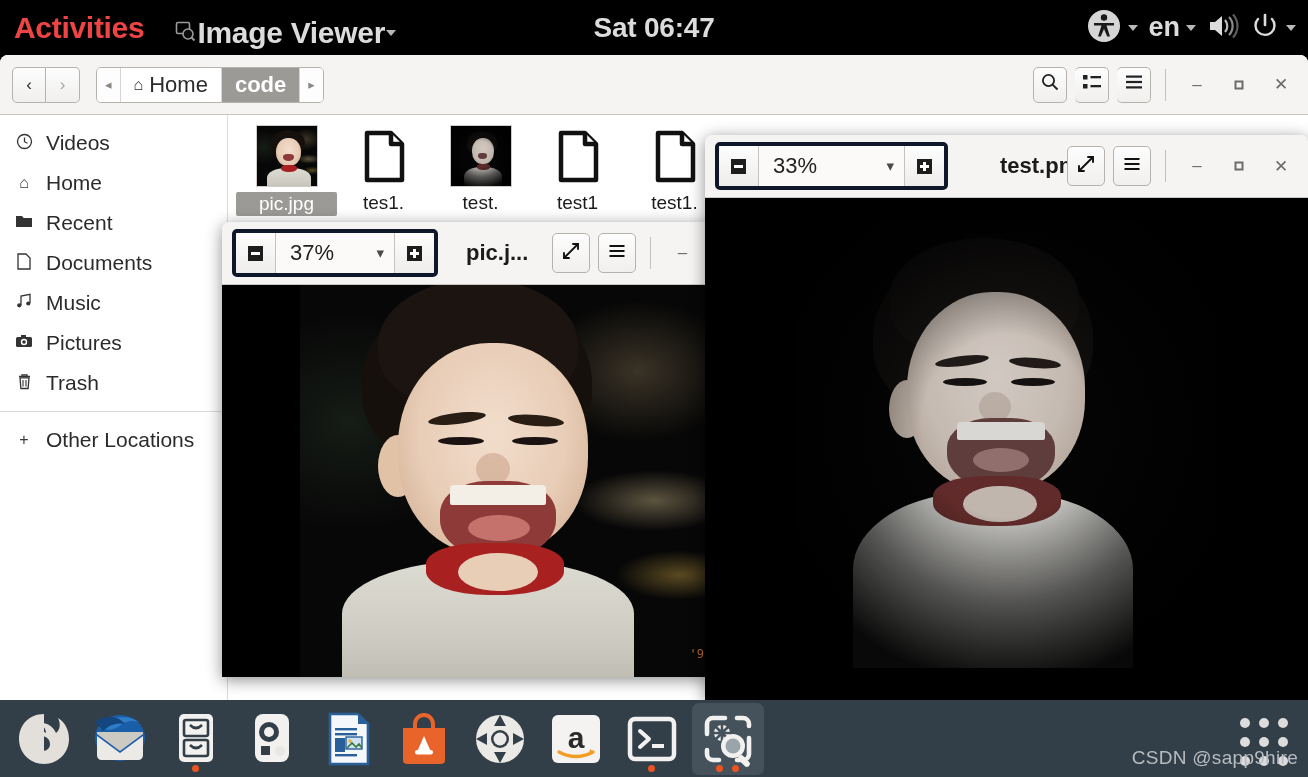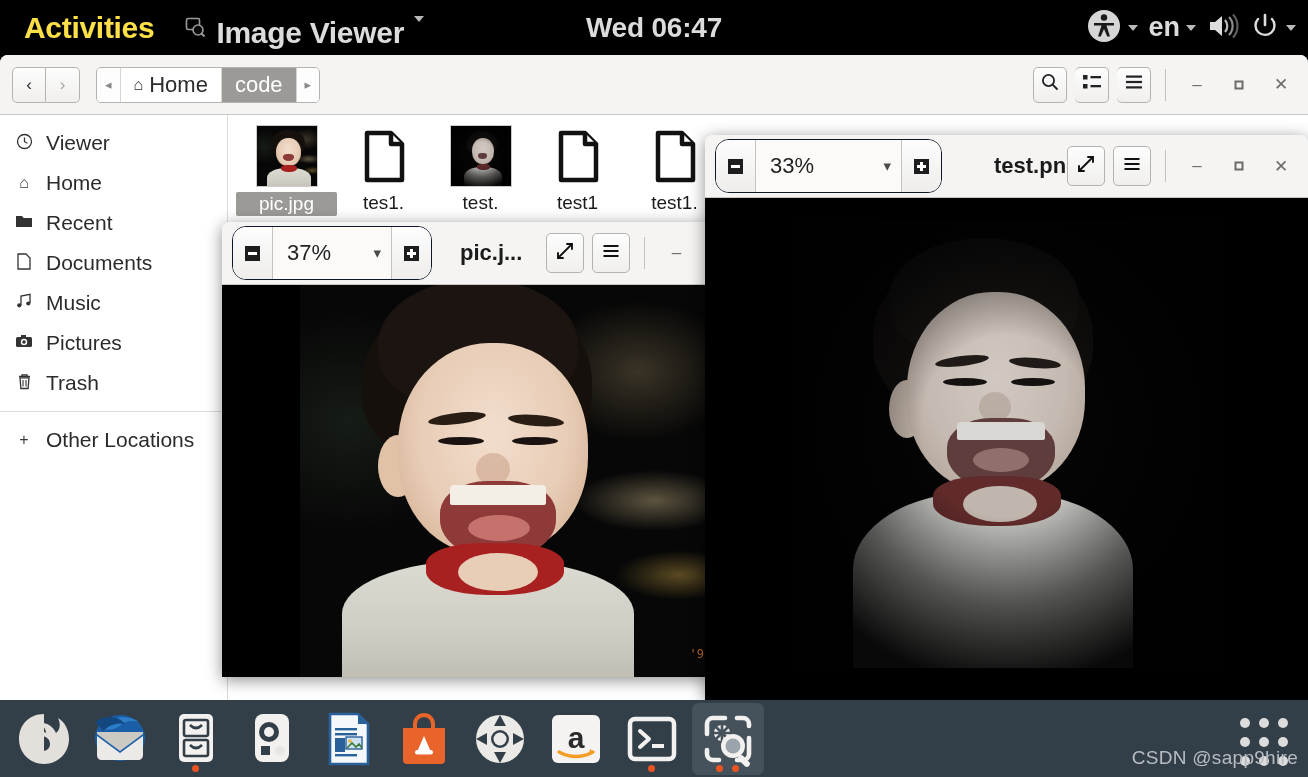--- a/index.html
+++ b/index.html
@@ -11,25 +11,25 @@
   }
   #screen { position: relative; width: 1308px; height: 777px; background: #000; overflow: hidden; }
 
   
   #topbar {
     position: absolute; left: 0; top: 0; width: 1308px; height: 55px;
     background: #000; color: #e8e6e3;
     display: flex; align-items: center;
   }
   #topbar .activities {
-    font-size: 30px; font-weight: bold; color: #fde047;
-    margin-left: 24px; letter-spacing: -0.3px;
+    font-size: 30px; font-weight: bold; color: #ef4444;
+    margin-left: 14px; letter-spacing: -0.3px;
   }
   #topbar .appmenu {
-    display: flex; gap: 10px;
+    display: flex; align-items: center; gap: 1px;
     margin-left: 30px;
     margin-top: 10px;
   }
   #topbar .appmenu .apptitle {
     font-size: 30px; font-weight: bold; color: #dcdcdc; letter-spacing: -0.3px;
   }
   .tri-down {
     width: 0; height: 0; border-left: 5px solid transparent;
     border-right: 5px solid transparent; border-top: 6px solid #b9b9b9;
     display: inline-block;
@@ -71,21 +71,21 @@
   .hbtn.single { border-radius: 5px; }
   .hbtn.dim { color: #a8a4a0; }
 
   #pathbar { display: flex; margin-left: 16px; border: 1px solid #b6b2ae; border-radius: 5px; overflow: hidden; }
   #pathbar .pseg {
     height: 34px; display: flex; align-items: center; gap: 6px;
     padding: 0 13px; font-size: 22px; color: #2b2b2b;
     background: #fff; border-right: 1px solid #d8d4d0;
   }
   #pathbar .pseg.arrow { padding: 0 8px; font-size: 13px; color: #8b8784; background: #fdfdfd; }
-  #pathbar .pseg.active { background: #9c9a97; color: #fff; font-weight: normal; }
+  #pathbar .pseg.active { background: #9c9a97; color: #fff; font-weight: bold; }
   #pathbar .pseg:last-child { border-right: none; }
   .home-glyph { font-size: 16px; }
 
   #files-header .right-tools {
     position: absolute; right: 10px; display: flex; align-items: center; gap: 8px;
   }
   .sep-v { width: 1px; height: 32px; background: #c3bfbb; margin: 0 6px; }
   .wctl {
     width: 34px; height: 34px; display: flex; align-items: center; justify-content: center;
     color: #6f6b68; font-size: 17px;
@@ -122,21 +122,21 @@
   .iv-window {
     position: absolute; background: #fff;
     border-radius: 8px 8px 0 0;
     box-shadow: 0 3px 16px rgba(0,0,0,.45);
     overflow: hidden;
   }
   .iv-header {
     height: 63px; background: #f5f4f2; border-bottom: 1px solid #c9c5c2;
     display: flex; align-items: center; padding: 0 10px; position: relative;
   }
-  .zoom-group { display: flex; border: 1px solid #0f172a; border-radius: 14px; overflow: hidden; height: 54px; }
+  .zoom-group { display: flex; border: 4px solid #0f172a; border-radius: 5px; overflow: hidden; height: 48px; }
   .zoom-btn {
     width: 40px; background: linear-gradient(to bottom,#fdfdfd,#eeedeb);
     display: flex; align-items: center; justify-content: center;
     border-right: 1px solid #c6c2be;
   }
   .zoom-btn:last-child { border-right: none; border-left: 1px solid #c6c2be; }
   .sq-minus { width: 15px; height: 15px; background: #1d1d1d; position: relative; }
   .sq-minus::after { content:""; position:absolute; left:3px; top:6px; width:9px; height:3px; background:#fff; }
   .sq-plus { width: 15px; height: 15px; background: #1d1d1d; position: relative; }
   .sq-plus::after { content:""; position:absolute; left:3px; top:6px; width:9px; height:3px; background:#fff; }
@@ -218,21 +218,21 @@
         <svg width="22" height="22" viewBox="0 0 22 22">
           <rect x="2.5" y="2.5" width="13" height="11" rx="1.5" fill="none" stroke="#9a9a9a" stroke-width="1.6"></rect>
           <circle cx="14" cy="14" r="5" fill="#0b0b0b" stroke="#9a9a9a" stroke-width="1.6"></circle>
           <line x1="17.5" y1="17.5" x2="20.5" y2="20.5" stroke="#9a9a9a" stroke-width="2"></line>
         </svg>
       </span>
       <span class="apptitle">Image Viewer</span>
       <span class="tri-down"></span>
     </div>
 
-    <div class="clock">Wed 06:47</div>
+    <div class="clock">Sat 06:47</div>
 
     <div class="sysarea">
       <div class="sysitem">
         <span>
           <svg width="36" height="36" viewBox="0 0 36 36">
             <circle cx="18" cy="18" r="16" fill="#d6d6d6"></circle>
             <circle cx="18" cy="9.5" r="3.2" fill="#1a1a1a"></circle>
             <path d="M8 15 h20 v2.6 h-7.5 l3.5 11 h-2.8 L18 21 l-3.2 7.6 H12 l3.5-11 H8z" fill="#1a1a1a"></path>
           </svg>
         </span>
@@ -324,21 +324,21 @@
     <div id="files-body">
 
       <div id="sidebar">
         <div class="side-item">
           <span class="side-icon">
             <svg width="17" height="17" viewBox="0 0 17 17">
                 <circle cx="8.5" cy="8.5" r="7" fill="none" stroke="#333" stroke-width="1.3"></circle>
                 <path d="M8.5 4.5 v4.2 l3 1.6" fill="none" stroke="#333" stroke-width="1.3"></path>
               </svg>
           </span>
-          <span>Viewer</span>
+          <span>Videos</span>
         </div>
         <div class="side-item">
           <span class="side-icon">⌂</span>
           <span>Home</span>
         </div>
         <div class="side-item">
           <span class="side-icon">
             <svg width="18" height="14" viewBox="0 0 18 14">
                 <path d="M1 2 h6 l1.6 2 H17 v9 H1z" fill="#333"></path>
               </svg>

